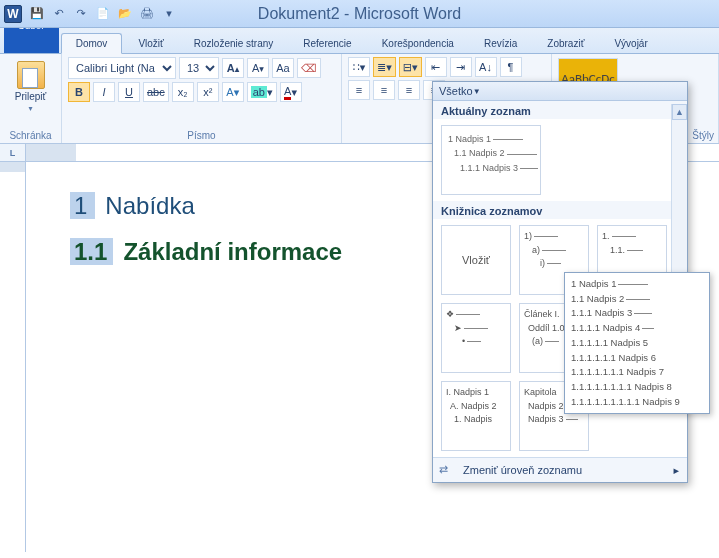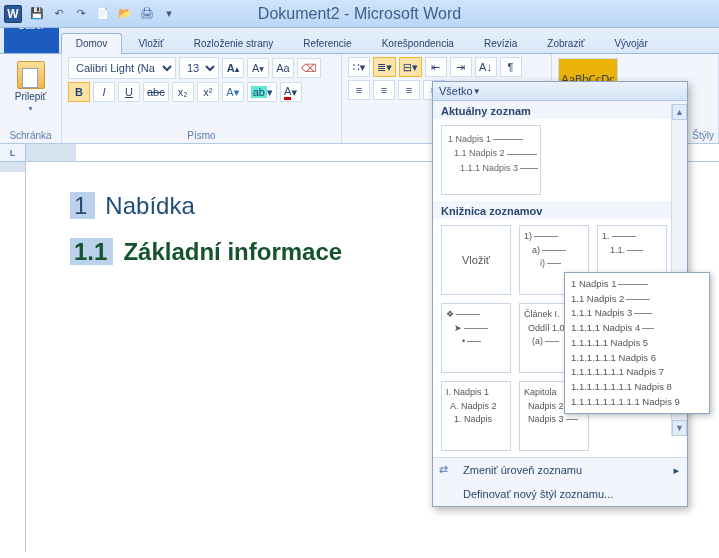--- a/index.html
+++ b/index.html
@@ -234,21 +234,20 @@
         <div style="padding-left:4px"><span>Nadpis 3</span><span class="ln2" style="width:12px"></span></div>
       </div>
     </div>
   </div>
   <div class="dd-menu">
     <div class="dd-menu-item">
       <span class="micon">⇄</span>
       <span>Zmeniť úroveň zoznamu</span>
       <span class="arrow">▸</span>
     </div>
-    <div class="dd-menu-item">Definovať nový štýl zoznamu...</div>
   </div>
   <div class="scroll-track">
     <div class="scroll-btn">▲</div>
     <div style="position:absolute;bottom:0;left:0;right:0">
         <div class="scroll-btn">▼</div>
       </div>
   </div>
 </div>
 
 <div class="tooltip">

